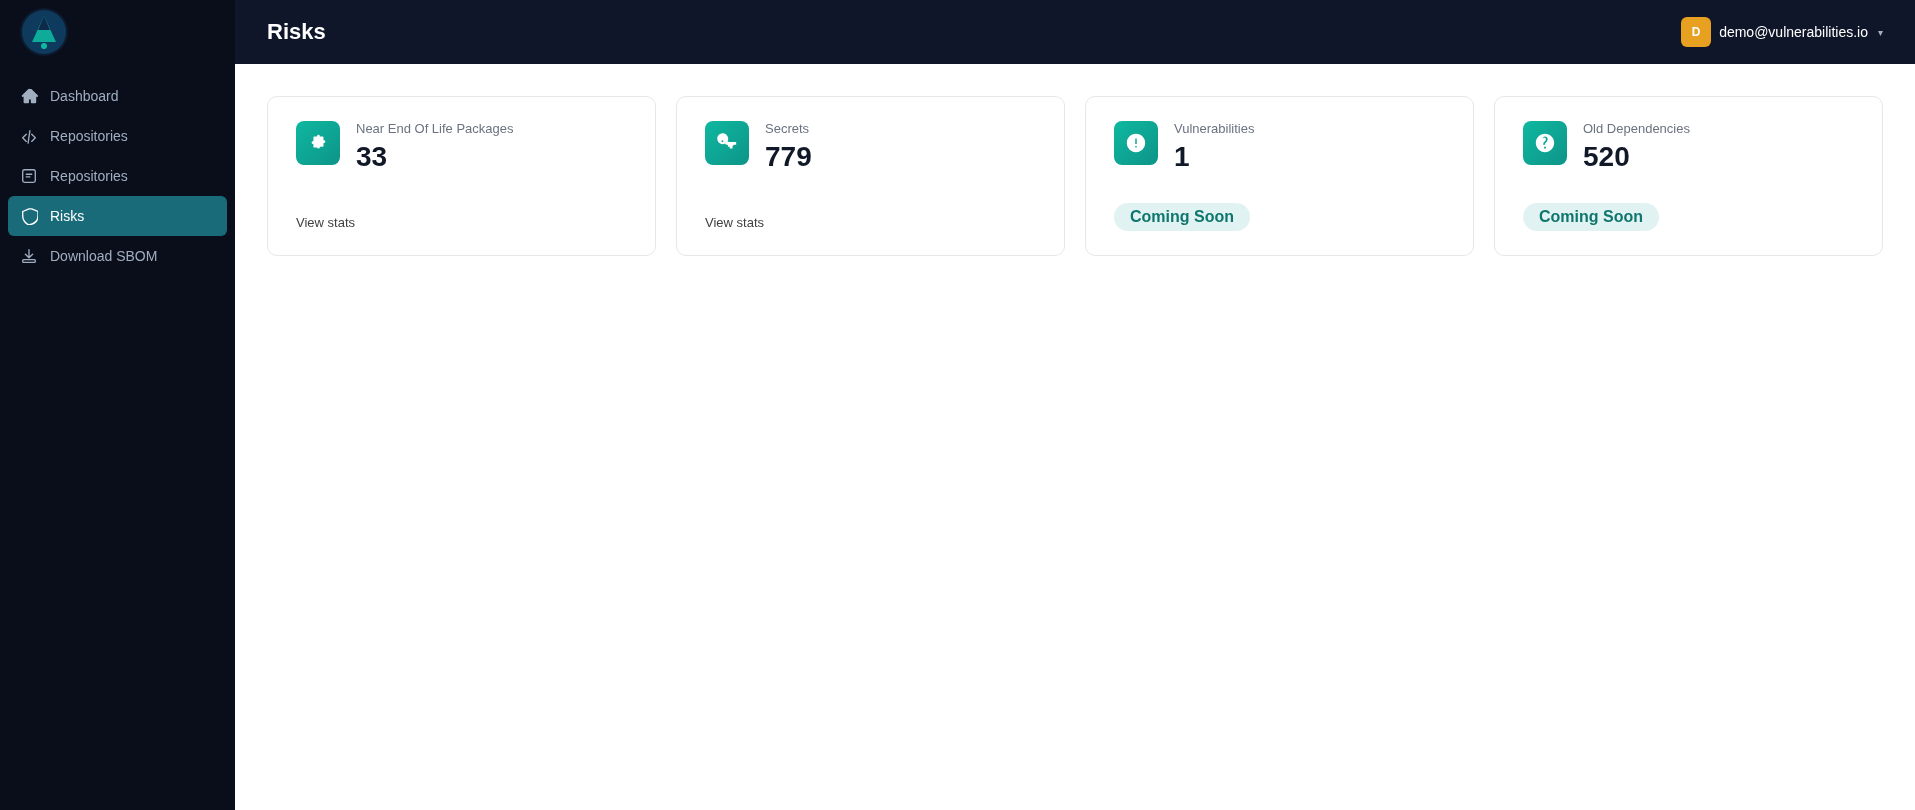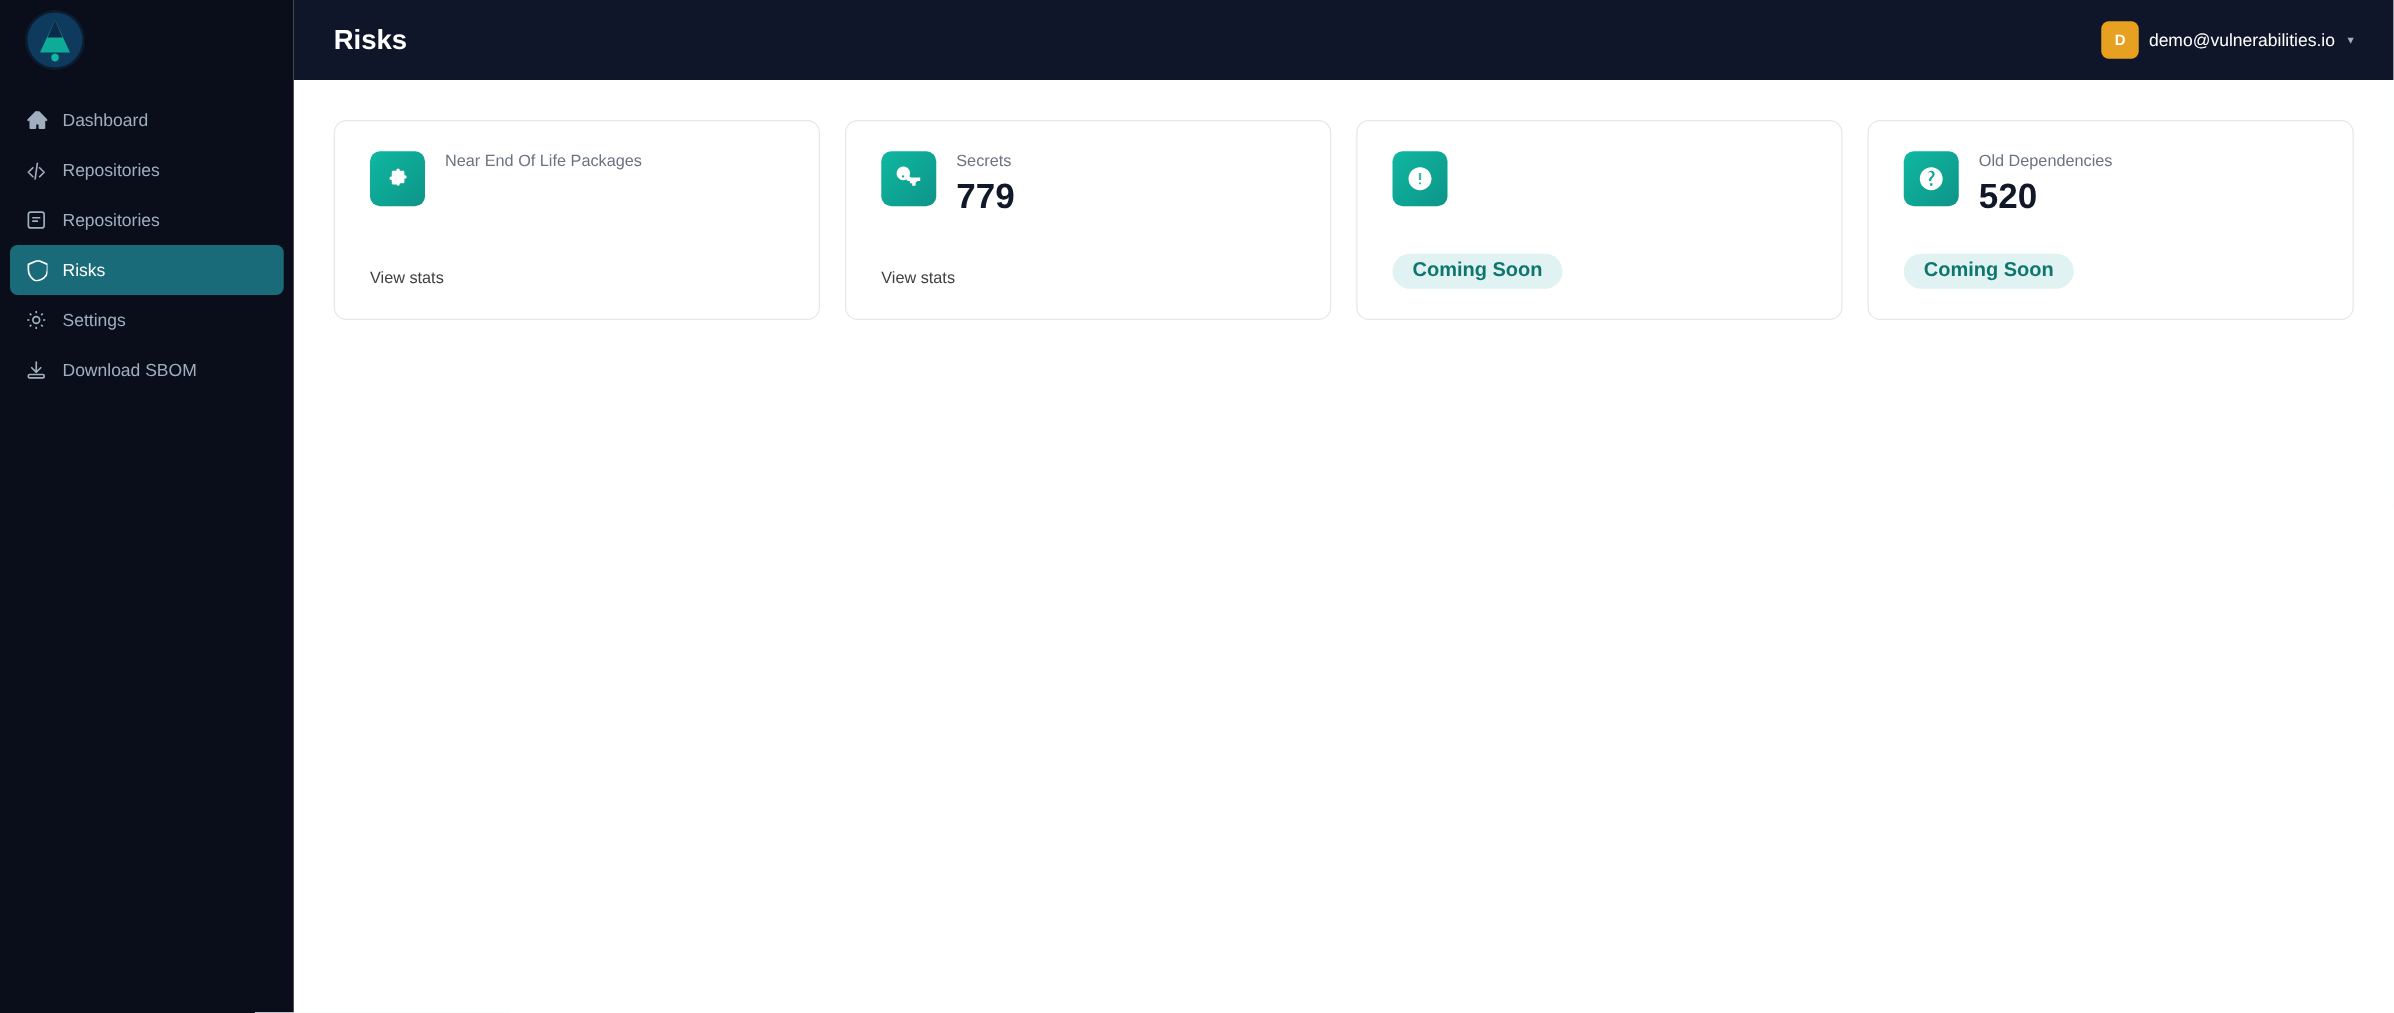--- a/index.html
+++ b/index.html
@@ -218,27 +218,20 @@
       <span>Repositories</span>
     </div>
 
     <div class="nav-item active">
       <svg class="nav-icon" viewBox="0 0 20 20" fill="none" stroke="currentColor" stroke-width="1.5">
         <path d="M10 2L3 5v5c0 4.418 3.134 8.556 7 9.9C16.866 18.556 20 14.418 20 10V5l-7-3h-3z" stroke-linecap="round" stroke-linejoin="round"></path>
       </svg>
       <span>Risks</span>
     </div>
 
-    <div class="nav-item">
-      <svg class="nav-icon" viewBox="0 0 20 20" fill="none" stroke="currentColor" stroke-width="1.5">
-        <circle cx="10" cy="10" r="3"></circle>
-        <path d="M10 2v2M10 16v2M2 10h2M16 10h2M4.22 4.22l1.42 1.42M14.36 14.36l1.42 1.42M4.22 15.78l1.42-1.42M14.36 5.64l1.42-1.42"></path>
-      </svg>
-      <span>Settings</span>
-    </div>
 
     <div class="nav-item">
       <svg class="nav-icon" viewBox="0 0 20 20" fill="none" stroke="currentColor" stroke-width="1.5">
         <rect x="3" y="14" width="14" height="3" rx="1" fill="none"></rect>
         <path d="M10 3v9M6 8l4 4 4-4" stroke-linecap="round" stroke-linejoin="round"></path>
       </svg>
       <span>Download SBOM</span>
     </div>
   </div>
 </nav>
@@ -260,20 +253,21 @@
       <div class="stat-card">
         <div class="card-top">
           <div class="card-icon">
 
             <svg viewBox="0 0 24 24" fill="white" xmlns="http://www.w3.org/2000/svg">
               <path d="M11 4.5C11 3.67 11.67 3 12.5 3S14 3.67 14 4.5V5h3a1 1 0 011 1v3h.5a1.5 1.5 0 010 3H18v3a1 1 0 01-1 1h-3v.5a1.5 1.5 0 01-3 0V17H8a1 1 0 01-1-1v-3h-.5a1.5 1.5 0 010-3H7V6a1 1 0 011-1h3v-.5z"></path>
             </svg>
           </div>
           <div class="card-info">
             <div class="card-label">Near End Of Life Packages</div>
+            <div class="card-value">33</div>
           </div>
         </div>
         <div class="card-footer">
           <a class="view-stats-link">View stats</a>
         </div>
       </div>
 
       <div class="stat-card">
         <div class="card-top">
           <div class="card-icon">
@@ -294,20 +288,24 @@
 
       <div class="stat-card">
         <div class="card-top">
           <div class="card-icon">
 
             <svg viewBox="0 0 24 24" fill="white" xmlns="http://www.w3.org/2000/svg">
               <circle cx="12" cy="12" r="10" fill="white" opacity="0.2"></circle>
               <path d="M12 2C6.477 2 2 6.477 2 12s4.477 10 10 10 10-4.477 10-10S17.523 2 12 2zm0 15a1 1 0 110-2 1 1 0 010 2zm1-4h-2V7h2v6z" fill="white"></path>
             </svg>
           </div>
+          <div class="card-info">
+            <div class="card-label">Vulnerabilities</div>
+            <div class="card-value">1</div>
+          </div>
         </div>
         <div class="card-footer">
           <span class="coming-soon-btn">Coming Soon</span>
         </div>
       </div>
 
       <div class="stat-card">
         <div class="card-top">
           <div class="card-icon">
 

